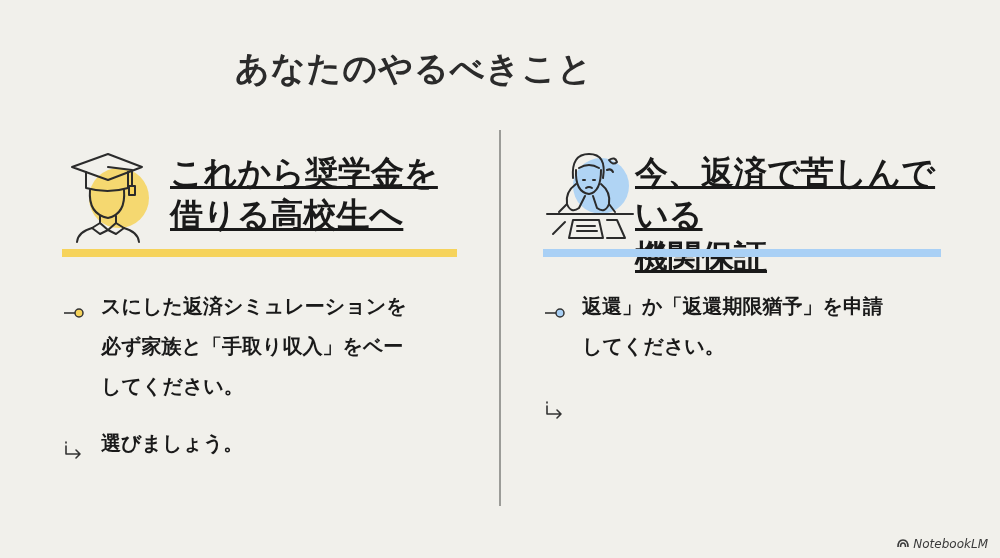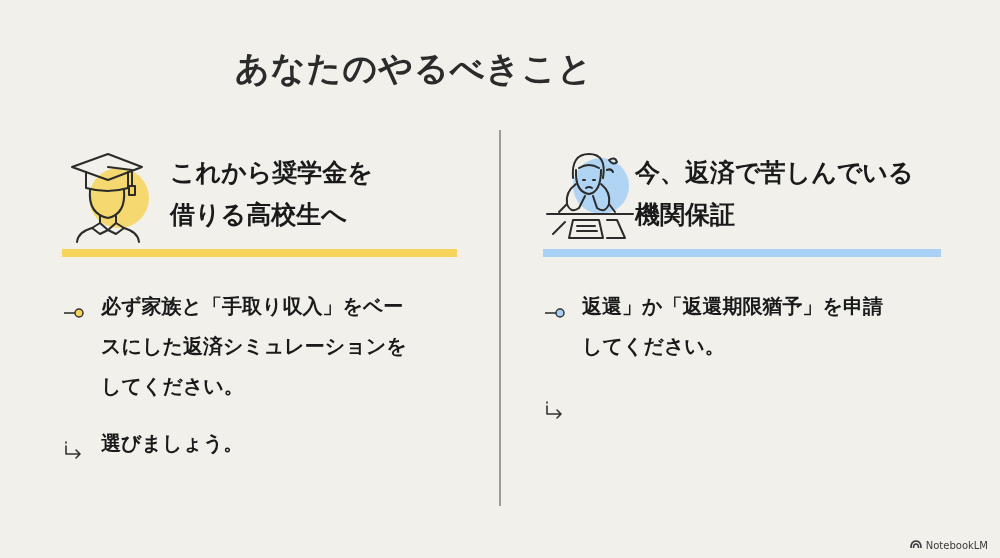--- a/index.html
+++ b/index.html
@@ -34,24 +34,25 @@
   .col.right { left: 543px; width: 398px; }
 
   .head { position: relative; height: 96px; }
   .icon-wrap {
     position: absolute; left: 0; top: 0;
     width: 100px; height: 96px;
   }
   .head-text {
     position: absolute;
     top: 4px;
-    font-size: 25px;
+    font-size: 33px;
     font-weight: bold;
     line-height: 42px;
     color: #1A1A1A;
+    text-decoration: underline;
   }
   .left .head-text { left: 108px; }
   .right .head-text { left: 92px; }
 
   .bar {
     position: absolute;
     top: 101px;
     height: 8px;
     left: 0;
   }
@@ -73,23 +74,23 @@
   }
   .item + .item { margin-top: 17px; }
   .bullet {
     position: absolute;
     left: 0; top: 10px;
     width: 26px; height: 20px;
   }
   .footer {
     position: absolute;
     right: 12px; bottom: 7px;
-    font-size: 10px;
+    font-size: 12px;
     color: #3A3A3A;
-    display: flex; align-items: center; gap: 4px;
+    display: flex; align-items: center; gap: 4px; font-style: italic;
   }
 </style>
 </head>
 <body>
 
 <div class="title">あなたのやるべきこと</div>
 
 <div class="divider"></div>
 
 <div class="col left">
@@ -118,22 +119,22 @@
   <div class="bar"></div>
 
   <div class="list">
     <div class="item">
       <span class="bullet">
         <svg width="26" height="20" viewBox="0 0 26 20">
           <line x1="2" y1="10" x2="13" y2="10" stroke="#333" stroke-width="1.6"></line>
           <circle cx="17" cy="10" r="4" fill="#F6D35B" stroke="#333" stroke-width="1.5"></circle>
         </svg>
       </span>
+      <div>スにした返済シミュレーションを</div>
       <div>必ず家族と「手取り収入」をベー</div>
-      <div>スにした返済シミュレーションを</div>
       <div>してください。</div>
     </div>
     <div class="item">
       <span class="bullet">
         <svg width="26" height="20" viewBox="0 0 26 20">
           <path d="M4,2 L4,3 M4,6 L4,14 L18,14 M14,10 L18,14 L14,18" fill="none" stroke="#333" stroke-width="1.6" stroke-linecap="round" stroke-linejoin="round"></path>
         </svg>
       </span>
       <div>選びましょう。</div>
     </div>

